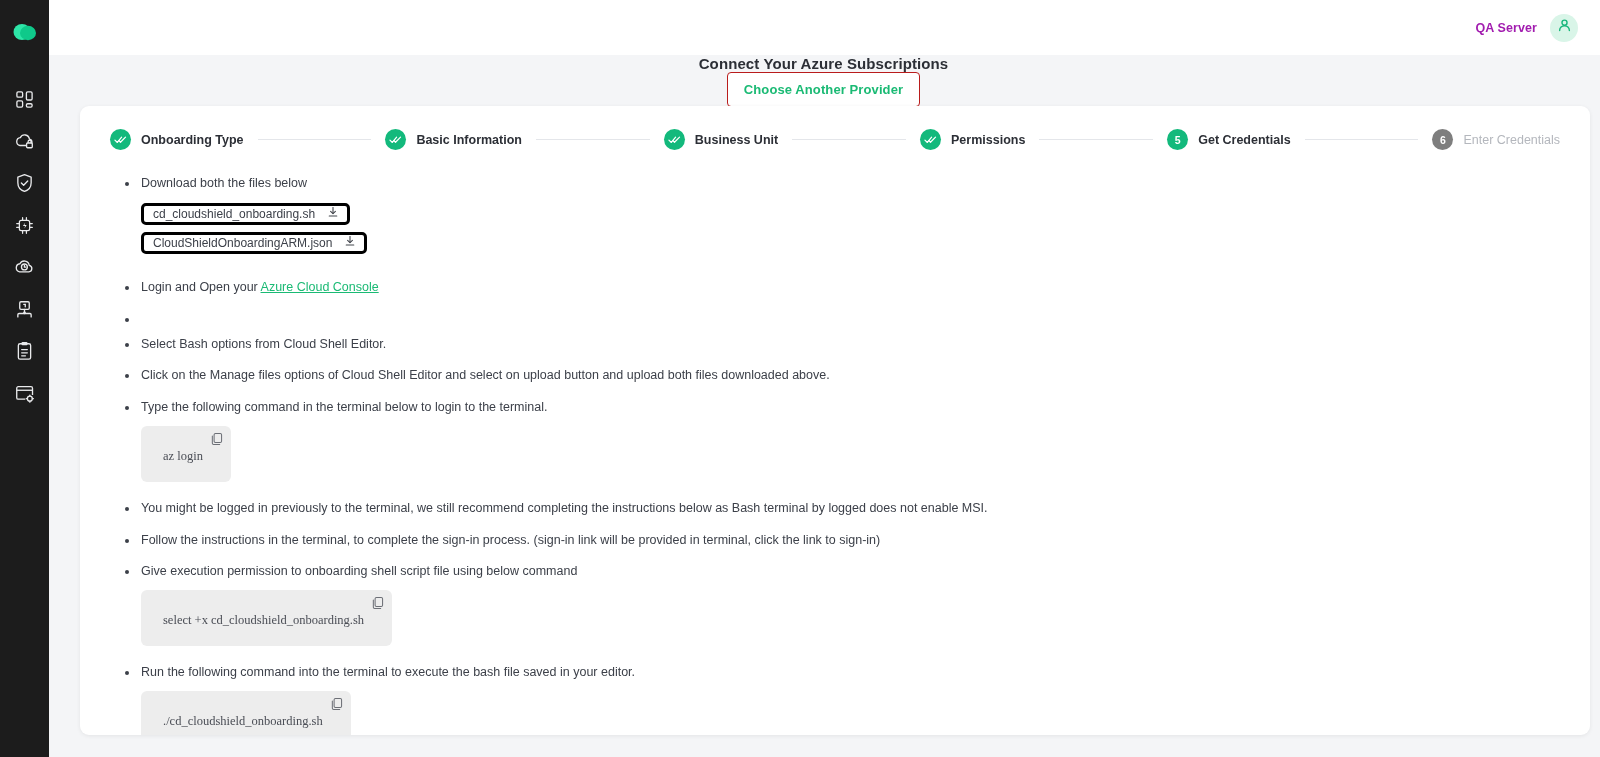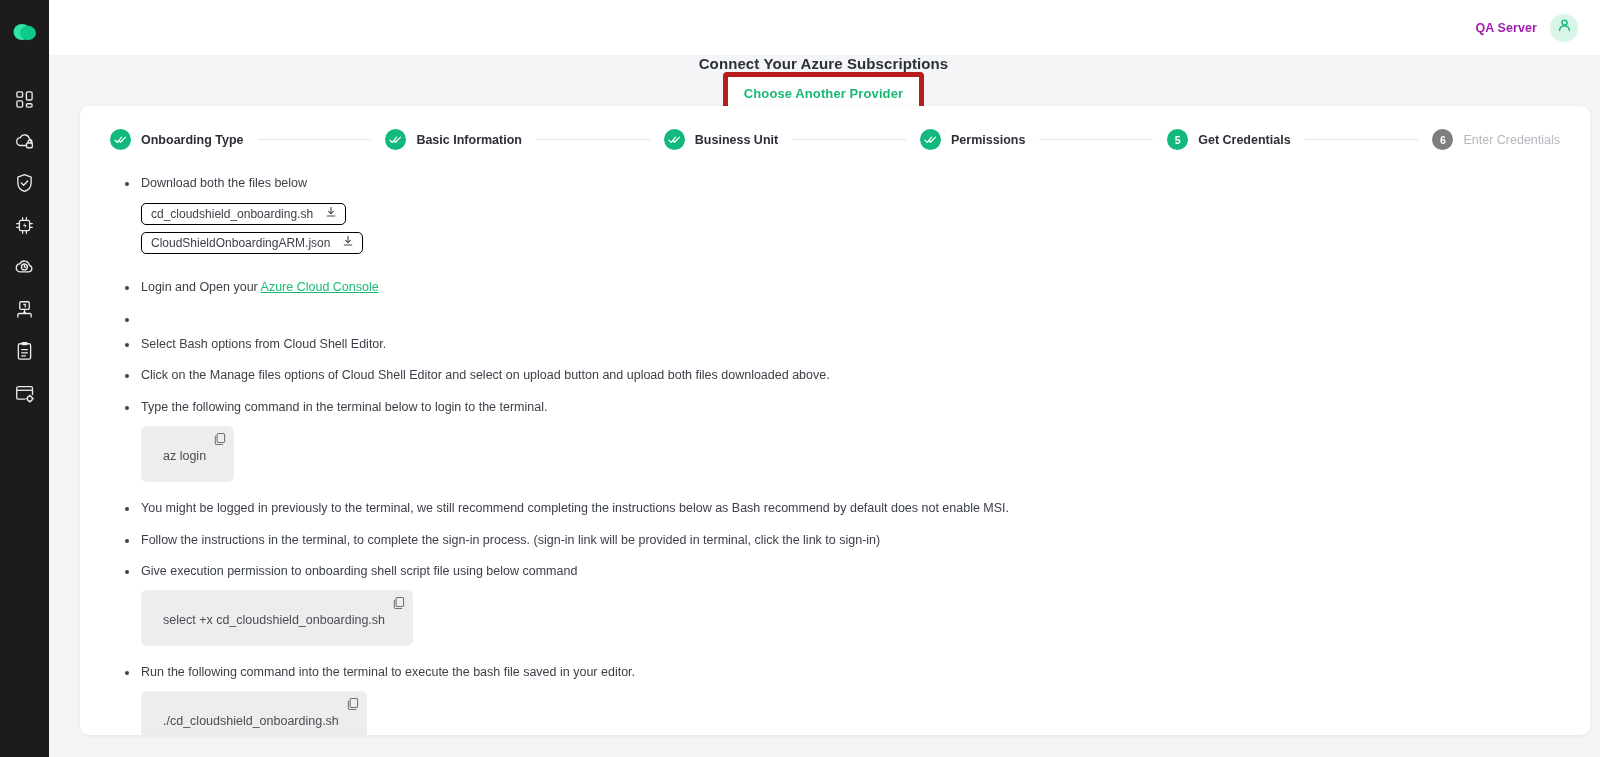--- a/index.html
+++ b/index.html
@@ -54,21 +54,21 @@
     position: absolute; left: 49px; top: 55px;
     width: 1551px; height: 50px;
     display: flex; align-items: center; justify-content: space-between;
     padding: 0 22px 0 20px;
     flex-direction: column;
   }
   #page-title {
     font-size: 15px; font-weight: bold; color: #2c2f36; letter-spacing: .1px;
   }
   #provider-btn {
-    background: #ffffff; border: 5px solid #b91c1c; border-radius: 4px;
+    background: #ffffff; border: 1px solid #b91c1c; border-radius: 4px;
     color: #1aba74; font-size: 13px; font-weight: bold;
     padding: 9px 16px; cursor: pointer; letter-spacing: .1px;
     font-family: "Liberation Sans", sans-serif;
   }
 
   
   #card {
     position: absolute; left: 80px; top: 106px;
     width: 1510px; height: 629px;
     background: #ffffff; border-radius: 9px;
@@ -111,37 +111,37 @@
   .gap-md { height: 17px; }
 
   .link {
     color: #1aba74; text-decoration: underline; cursor: pointer;
   }
 
   
   .chips { margin: 10px 0 0 16px; }
   .chip {
     display: inline-flex; align-items: center; justify-content: space-between;
-    border: 1px solid #000000; border-radius: 5px;
+    border: 3px solid #000000; border-radius: 5px;
     background: #fff; height: 22px; padding: 0 8px 0 9px;
     font-size: 12px; color: #3c4049; cursor: pointer;
     margin-bottom: 7px;
   }
   .chip .chip-label { margin-right: 12px; white-space: nowrap; }
 
   
   .code-block {
     position: relative; display: inline-block;
     background: #ededed; border-radius: 6px;
     margin: 9px 0 0 16px;
     padding: 20px 28px 18px 22px;
     min-width: 82px;
   }
   .code-text {
-    font-family: Liberation Sans, sans-serif;
+    font-family: Liberation Serif, serif;
     font-size: 12.5px; color: #4a4d55; white-space: pre;
   }
   .copy-btn {
     position: absolute; top: 6px; right: 7px;
     width: 14px; height: 14px; cursor: pointer;
   }
 </style>
 </head>
 <body>
 
@@ -388,21 +388,21 @@
           <path d="M10.4 13.4H3.9a1.4 1.4 0 0 1-1.4-1.4V4.3" stroke-linecap="round"></path>
         </svg>
       </span>
       <span class="code-text">az login</span>
     </div>
 
     <div class="gap-md"></div>
 
     <div class="bullet-row">
       <span class="dot"></span>
-      <span class="bullet-text">You might be logged in previously to the terminal, we still recommend completing the instructions below as Bash recommend by default does not enable MSI.</span>
+      <span class="bullet-text">You might be logged in previously to the terminal, we still recommend completing the instructions below as Bash terminal by logged does not enable MSI.</span>
     </div>
 
     <div class="gap-sm"></div>
 
     <div class="bullet-row">
       <span class="dot"></span>
       <span class="bullet-text">Follow the instructions in the terminal, to complete the sign-in process. (sign-in link will be provided in terminal, click the link to sign-in)</span>
     </div>
 
     <div class="gap-sm"></div>

